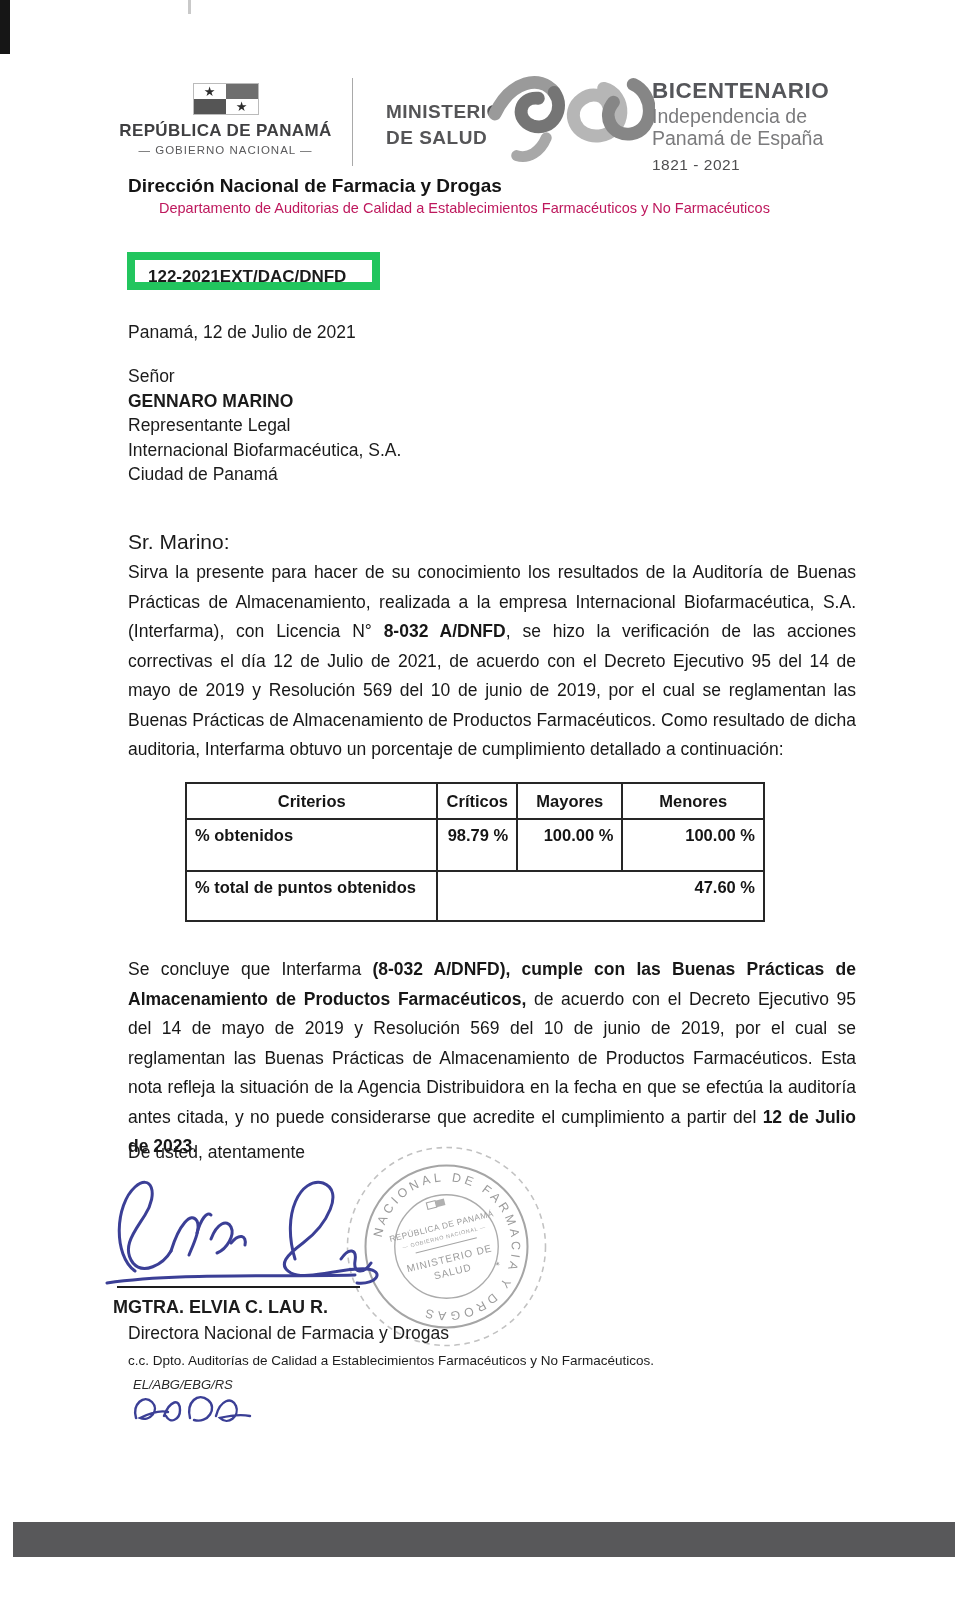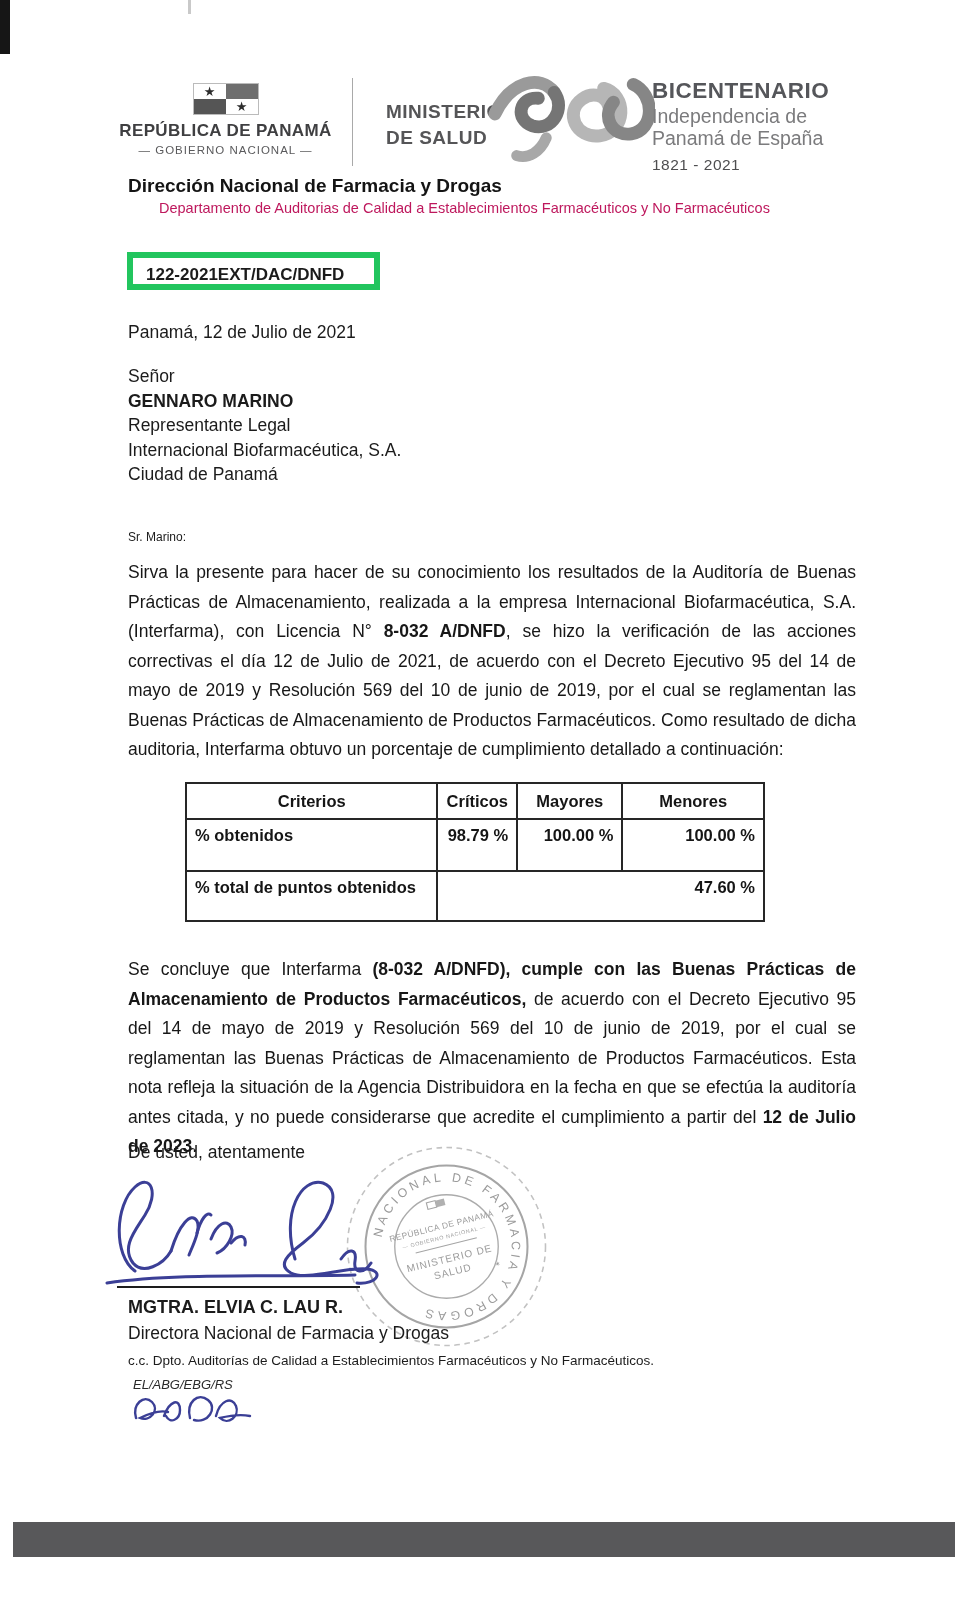--- a/index.html
+++ b/index.html
@@ -35,28 +35,28 @@
   .ribbon-svg { left:487px; top:68px; }
   .bicent { left:652px; top:80px; line-height:1; }
   .bicent .t1 { font-size:22.5px; font-weight:bold; color:#55565a; letter-spacing:0.5px; }
   .bicent .t2 { font-size:19.5px; color:#7b7b7d; margin-top:4px; }
   .bicent .t3 { font-size:19.5px; color:#7b7b7d; margin-top:3px; }
   .bicent .t4 { font-size:15.5px; color:#4e4e50; margin-top:8px; letter-spacing:0.5px; }
 
   .direccion { left:128px; top:175px; font-size:19px; font-weight:bold; color:#141414; }
   .departamento { left:128px; top:200px; font-size:14.5px; color:#be185d;margin-left:31px; }
 
-  .ref-box { left:127px; top:252px; width:253px; height:38px; border:6px solid #22c55e;
+  .ref-box { left:127px; top:252px; width:253px; height:38px; border:8px solid #22c55e;
              font-size:17px; font-weight:bold; line-height:34px; padding-left:13px; }
   .date-line { left:128px; top:322px; font-size:17.5px; }
 
   .recipient { left:128px; top:364px; font-size:17.5px; line-height:24.5px; }
   .recipient .bold { font-weight:bold; }
 
-  .greeting { left:128px; top:530px; font-size:12px; }
+  .greeting { left:128px; top:530px; font-size:21px; }
 
   .body-par { left:128px; width:728px; font-size:17.5px; line-height:29.5px;
               text-align:justify; color:#171717; }
   .p1 { top:558px; }
   .p2 { top:955px; }
 
   table.results { position:absolute; left:185px; top:782px; width:580px;
                   border-collapse:collapse; font-size:16.5px; font-weight:bold;
                   color:#151515; table-layout:fixed; }
   table.results th, table.results td { border:2px solid #262626; vertical-align:top;
@@ -65,21 +65,21 @@
   table.results td { height:52px; }
   td.cell-label { text-align:left; }
   td.cell-num { text-align:right; }
   tr.total-row td { height:50px;border-radius:22px; }
   .col1{width:43.5%;} .col2{width:13.8%;} .col3{width:18.2%;} .col4{width:24.5%;}
 
   .closing { left:128px; top:1142px; font-size:17.5px; }
   .stamp-svg { left:334px; top:1134px; z-index:1; }
   .sig-svg { left:105px; top:1163px; z-index:3; }
   .sig-line { left:117px; top:1286px; width:243px; height:2px; background:#1d1d1d; z-index:2; }
-  .signer-name { left:128px; top:1297px; font-size:18px; font-weight:bold; z-index:4; }
+  .signer-name { left:113px; top:1297px; font-size:18px; font-weight:bold; z-index:4; }
   .signer-title { left:128px; top:1323px; font-size:17.5px; z-index:4; }
 
   .cc-line { left:128px; top:1353px; font-size:13.5px; color:#1c1c1c; }
   .initials { left:133px; top:1377px; font-size:13px; font-style:italic; color:#2a2a2a; }
   .scribble-svg { left:128px; top:1388px; z-index:2; }
 </style>
 </head>
 <body>
 
 <div class="page">

